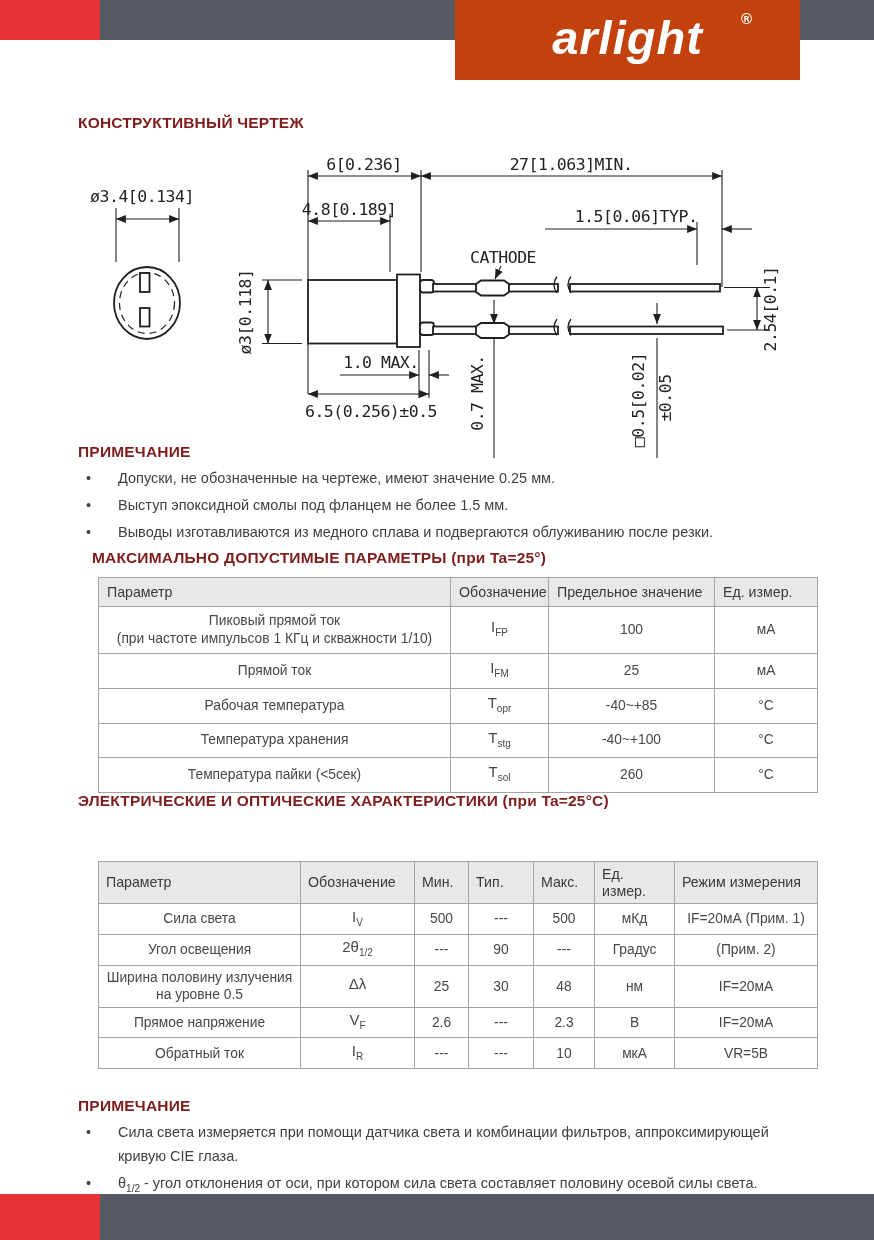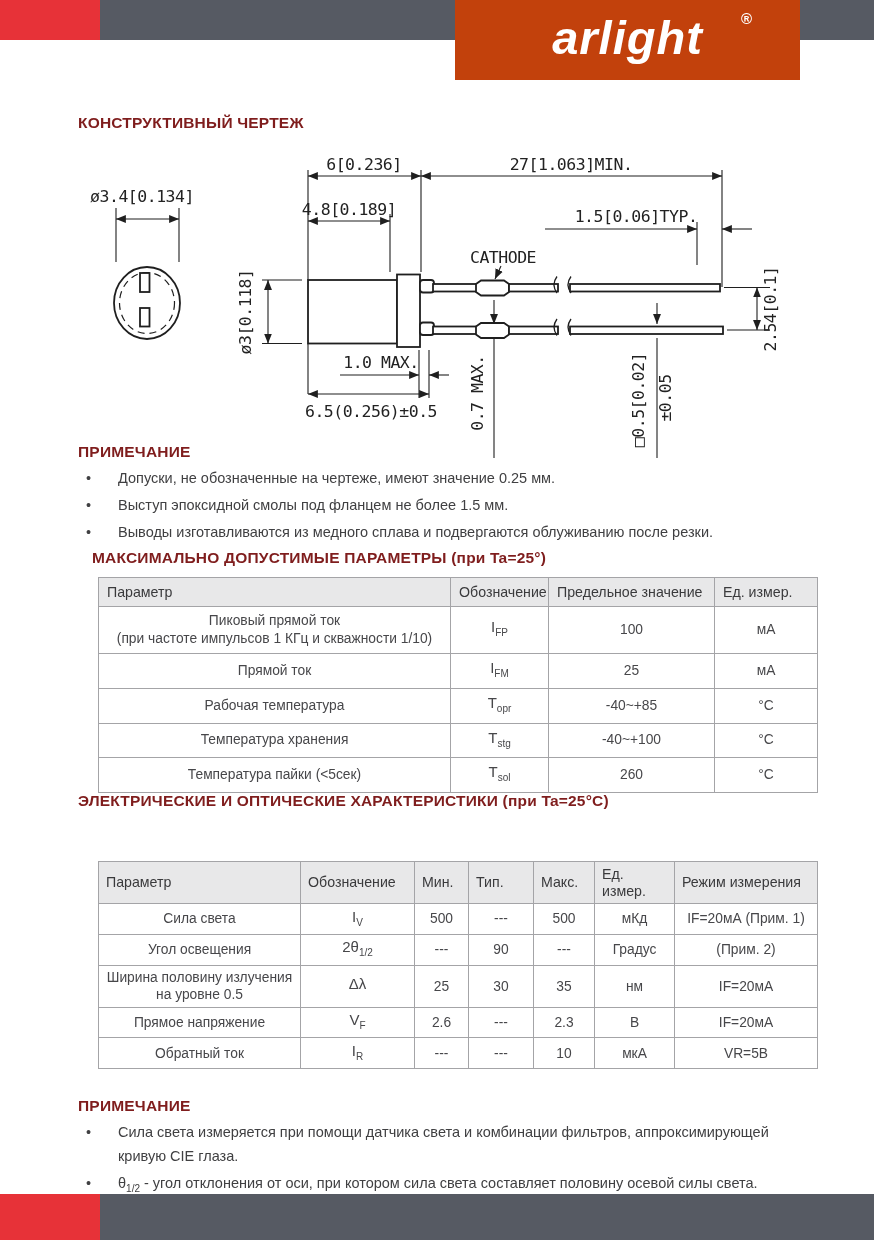--- a/index.html
+++ b/index.html
@@ -257,21 +257,21 @@
       <td>(Прим. 2)</td>
     </tr>
     <tr>
       <td class="par">
             <div>Ширина половину излучения</div>
             <div>на уровне 0.5</div>
           </td>
       <td><span class="sym">Δλ</span><sub></sub></td>
       <td>25</td>
       <td>30</td>
-      <td>35</td>
+      <td>48</td>
       <td>нм</td>
       <td>IF=20мА</td>
     </tr>
     <tr>
       <td class="par">
             <div>Прямое напряжение</div>
           </td>
       <td><span class="sym">V</span><sub>F</sub></td>
       <td>2.6</td>
       <td>---</td>

